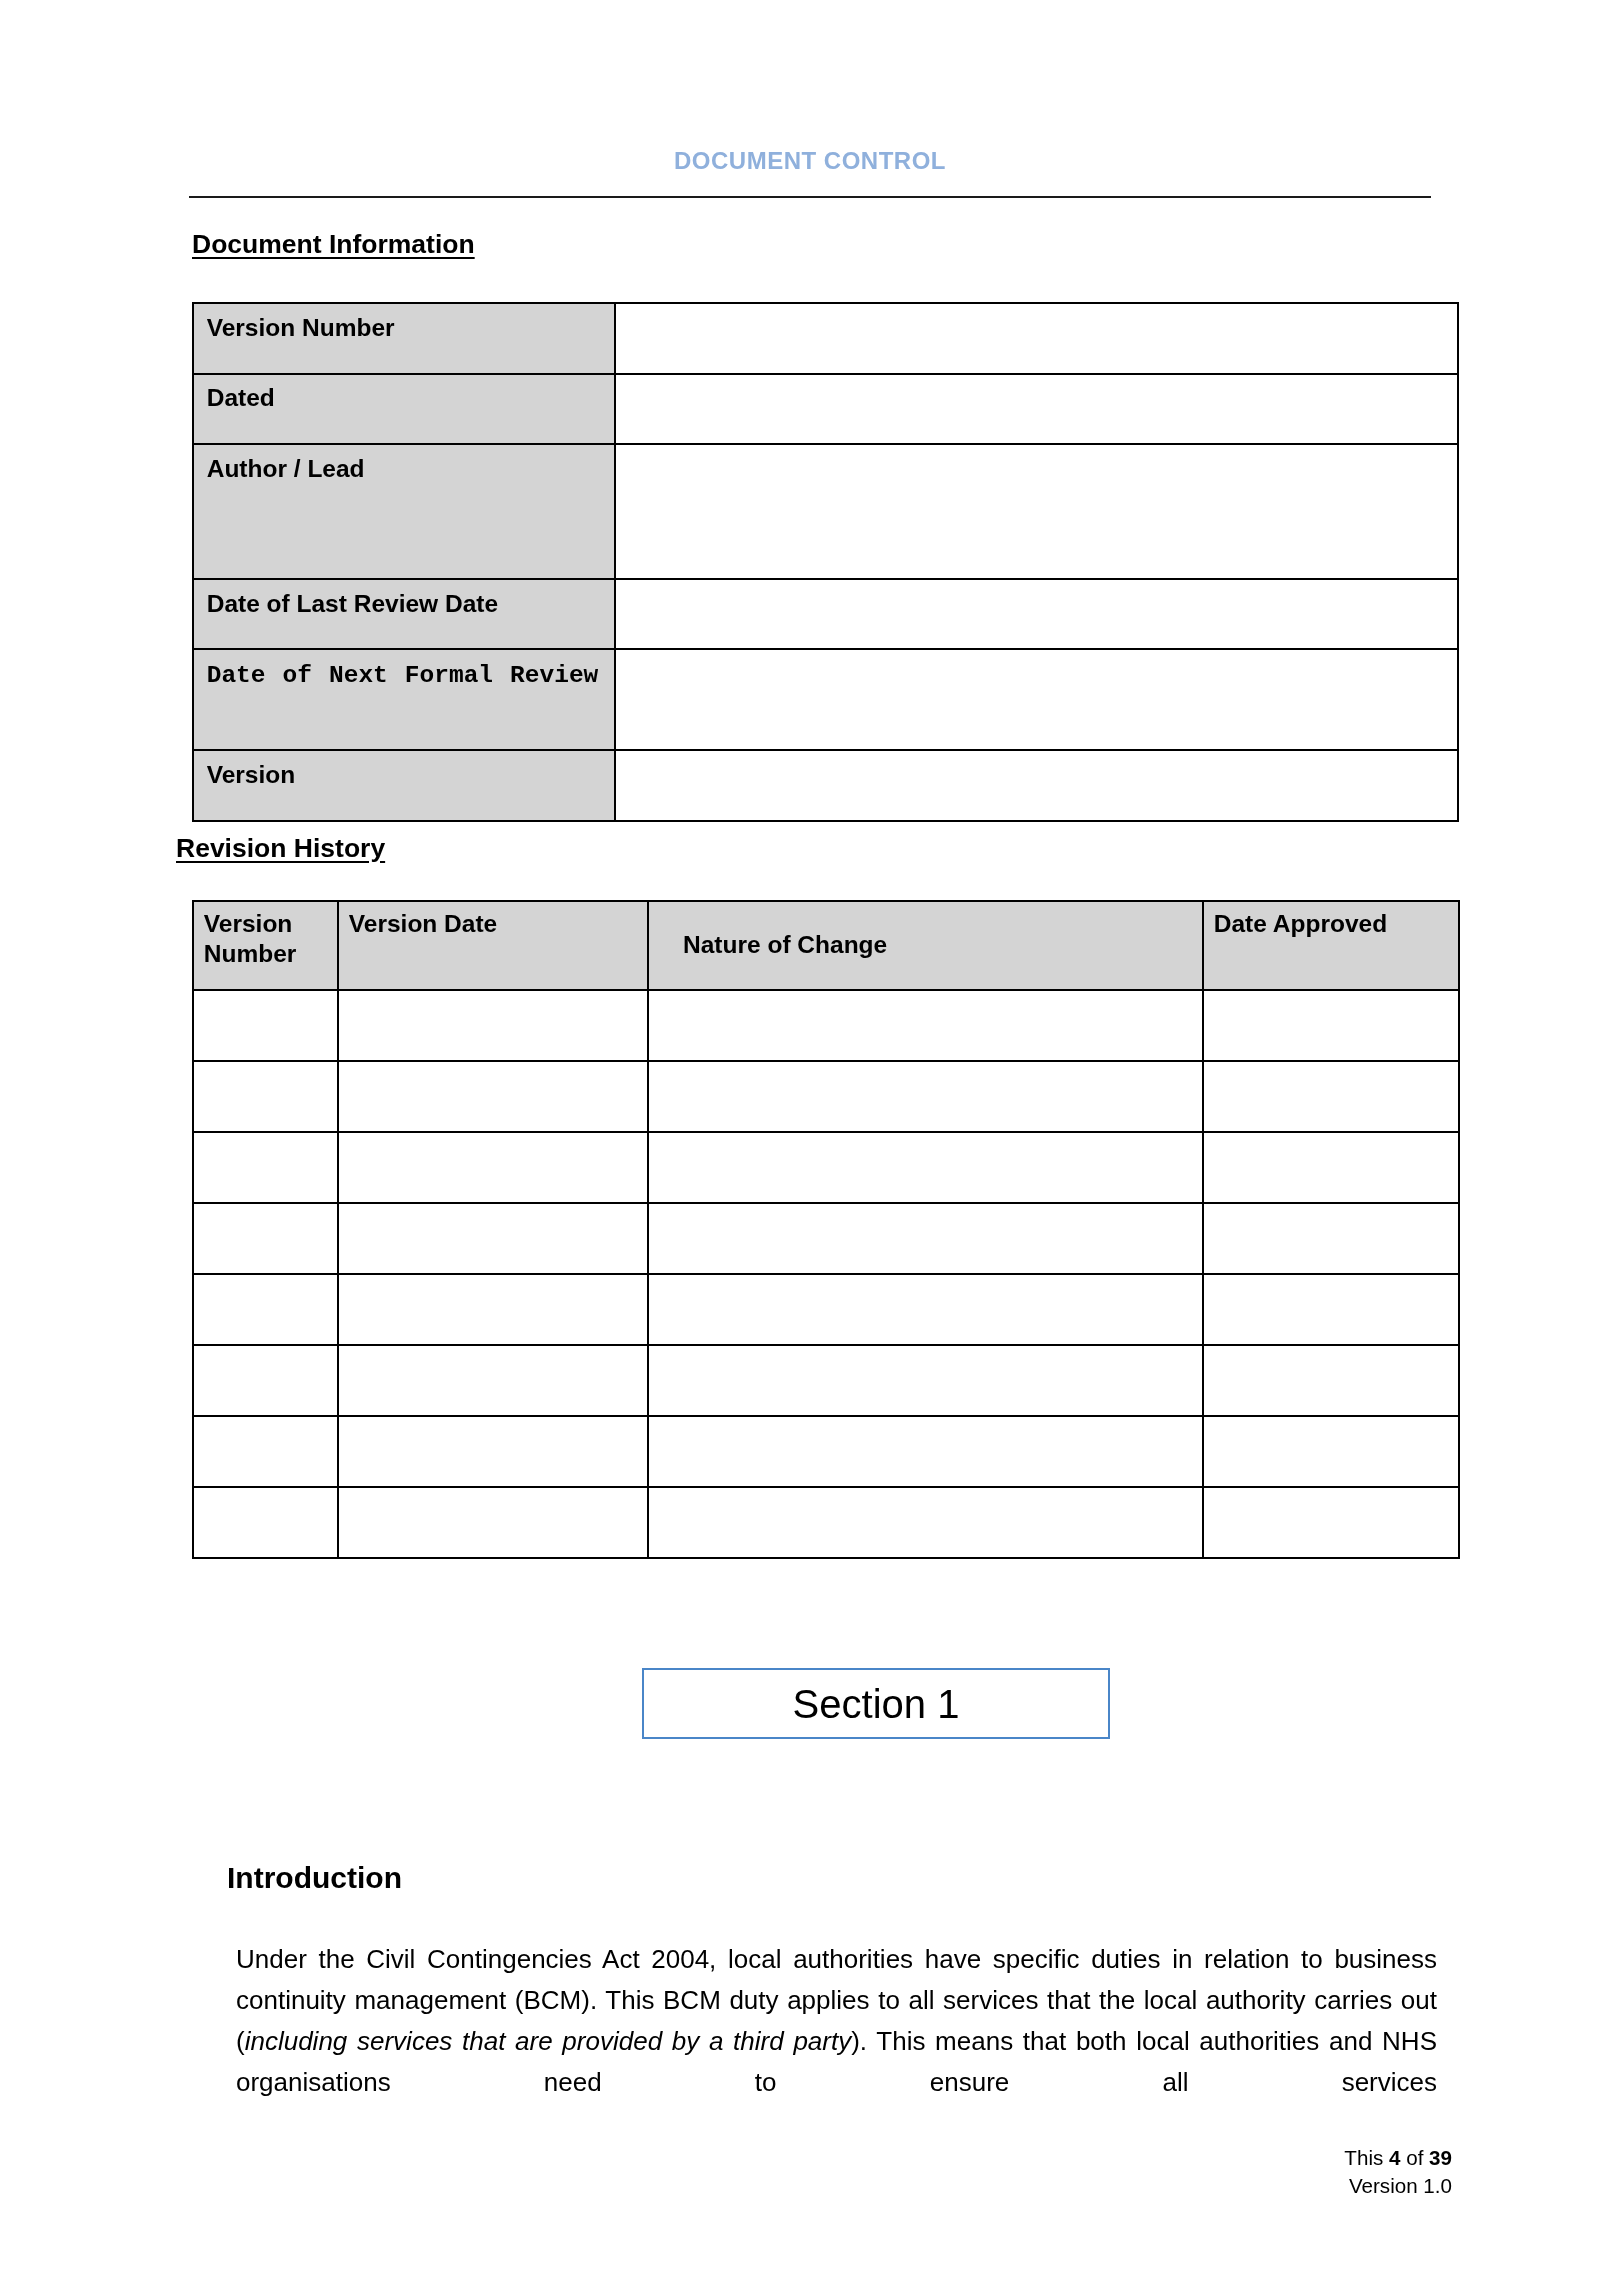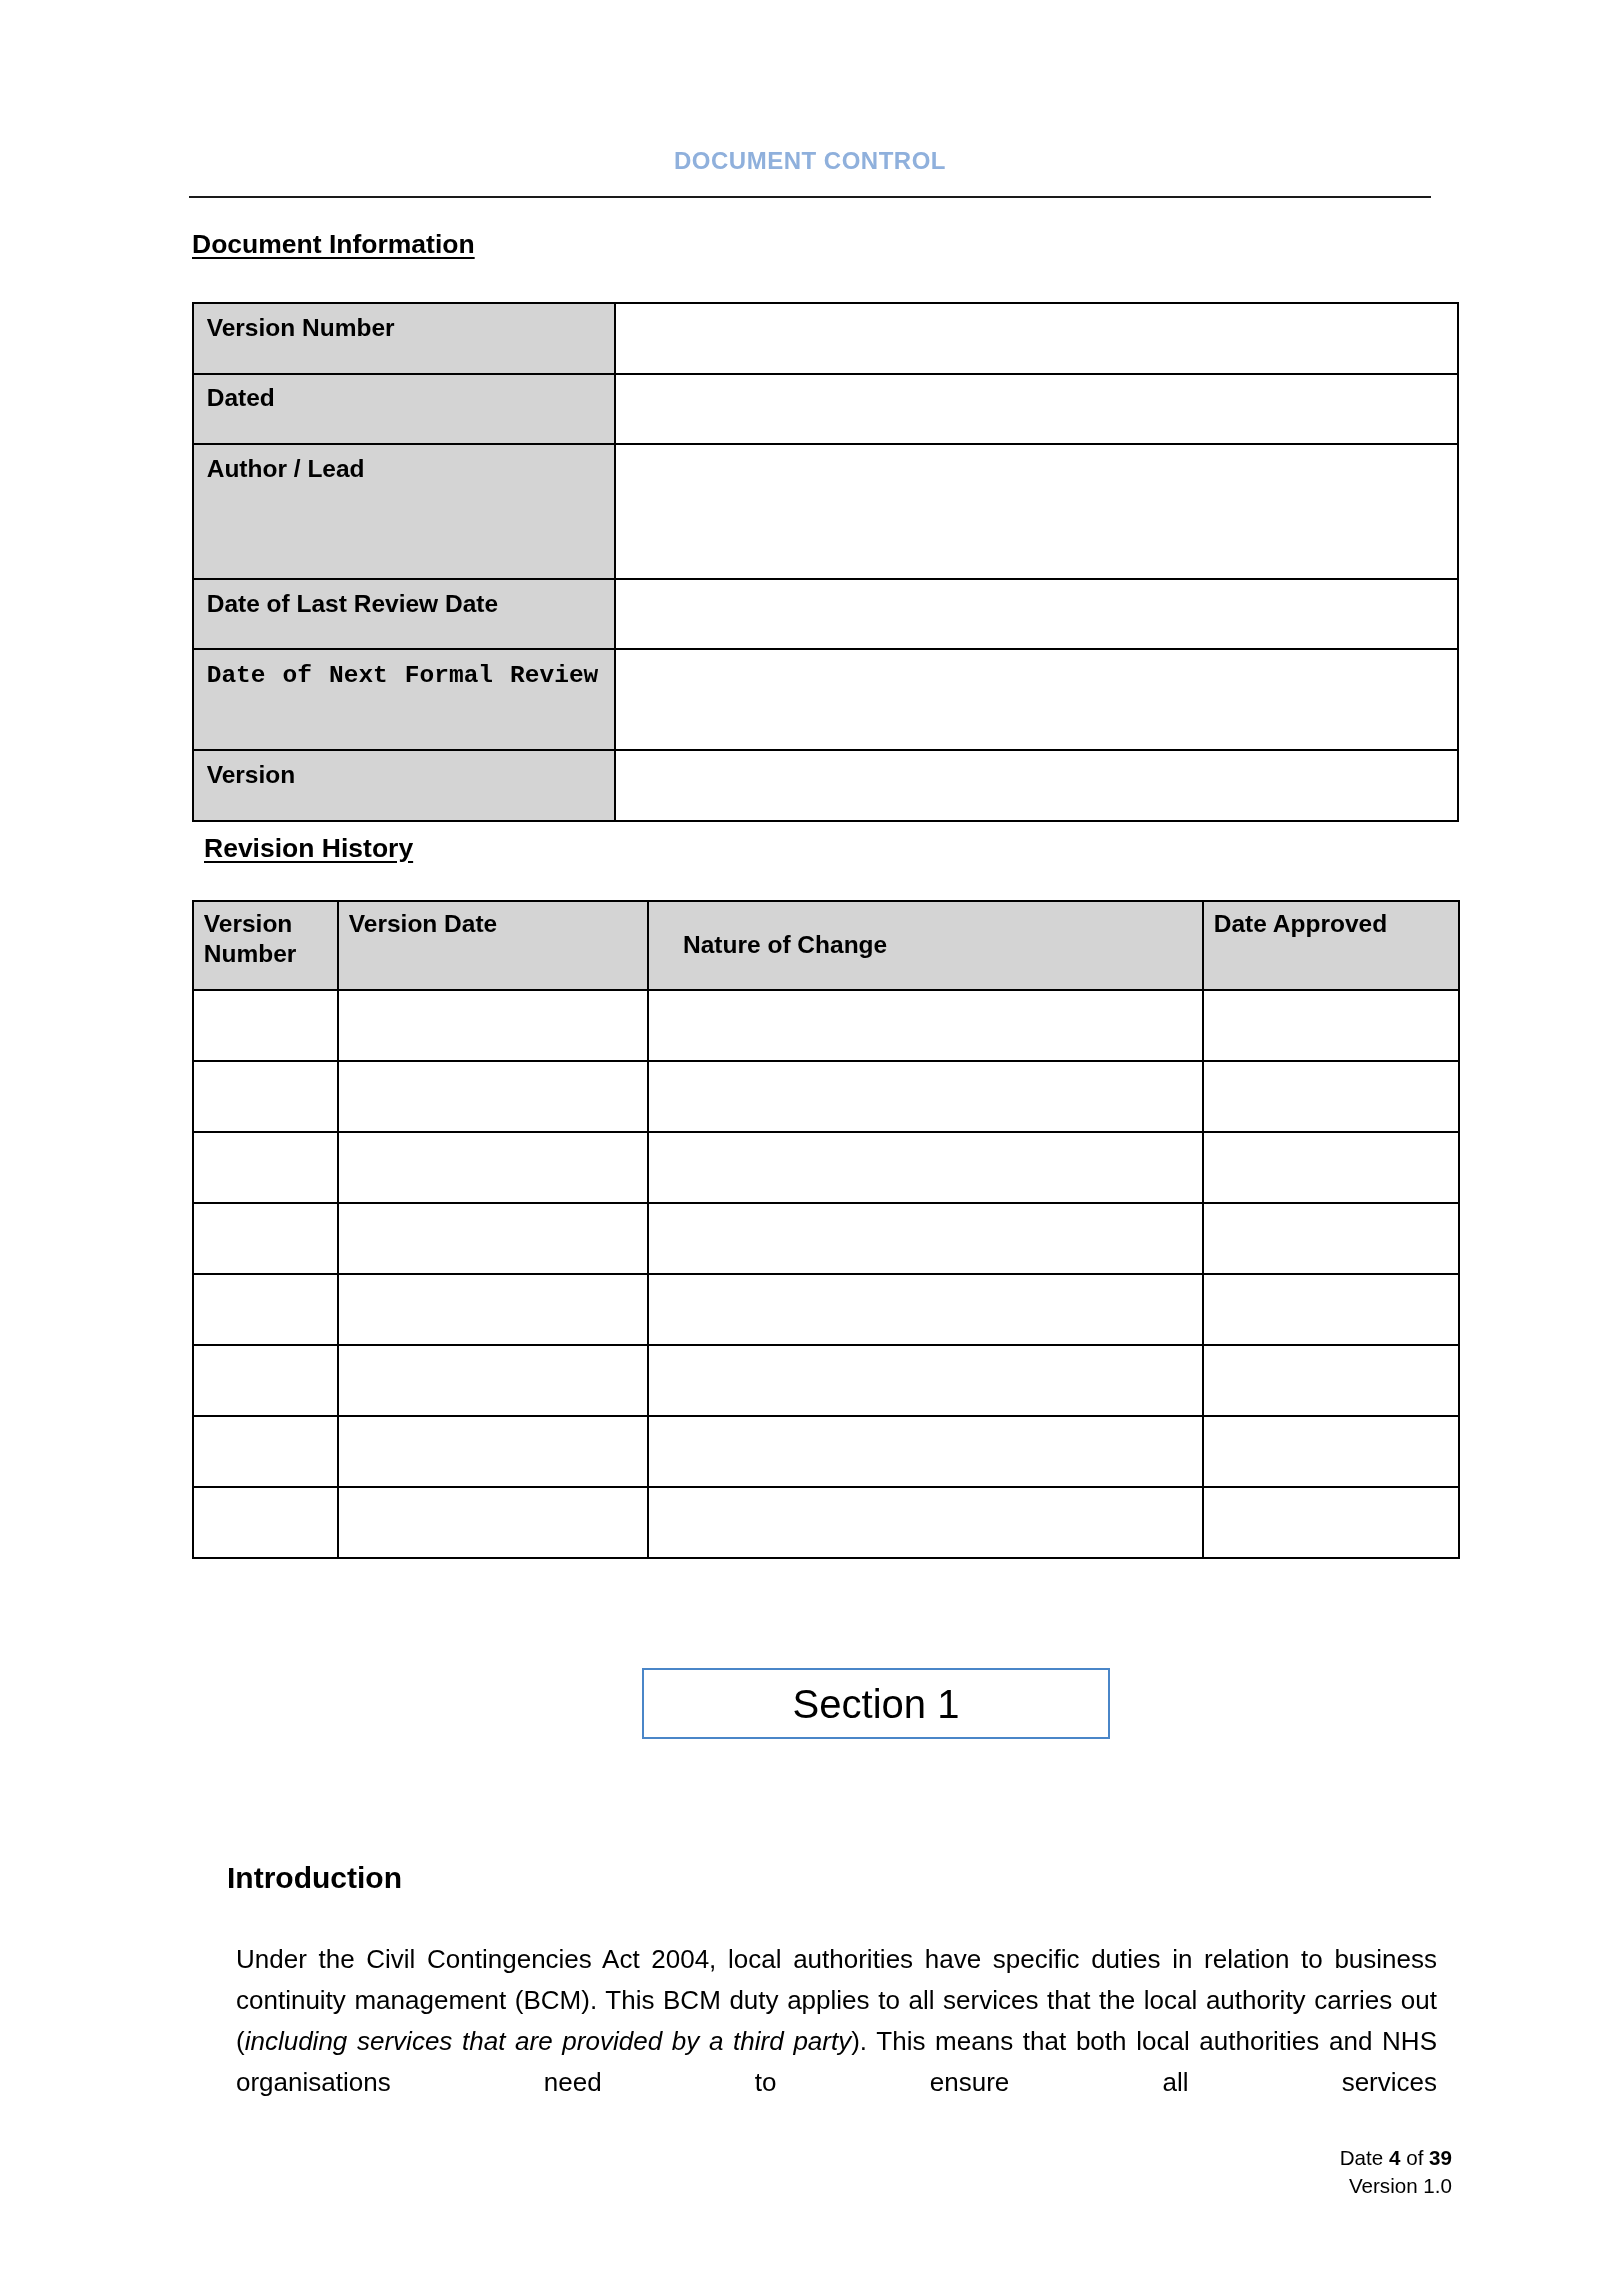--- a/index.html
+++ b/index.html
@@ -48,21 +48,21 @@
   .sub-heading {
     position: absolute;
     font-size: 26.5px;
     font-weight: bold;
     text-decoration: underline;
     text-underline-offset: 3.9px;
     line-height: 1;
     white-space: nowrap;
   }
   #doc-info-heading { left: 192px; top: 231px; }
-  #rev-hist-heading { left: 204px; top: 835px; text-align: right; }
+  #rev-hist-heading { left: 176px; top: 835px; text-align: right; }
 
   
   table.grid {
     position: absolute;
     border-collapse: collapse;
     table-layout: fixed;
   }
   table.grid td, table.grid th {
     border: 2px solid #000000;
     padding: 0;
@@ -282,18 +282,18 @@
   </table>
 
   <div class="section-box">
     <span>Section 1</span>
   </div>
 
   <div class="body-heading">Introduction</div>
   <div class="body-text"><span>Under the Civil Contingencies Act 2004, local authorities have specific duties in relation to business continuity management (BCM).  This BCM duty applies to all services that the local authority carries out (</span><em>including services that are provided by a third party</em><span>). This means that both local authorities and NHS organisations need to ensure all services</span></div>
 
   <div class="footer">
-    <div><span>Date </span><b>4</b><span> of </span><b>39</b></div>
+    <div><span>This </span><b>4</b><span> of </span><b>39</b></div>
     <div>Version 1.0</div>
   </div>
 
 </div>
 
 
 </body></html>

